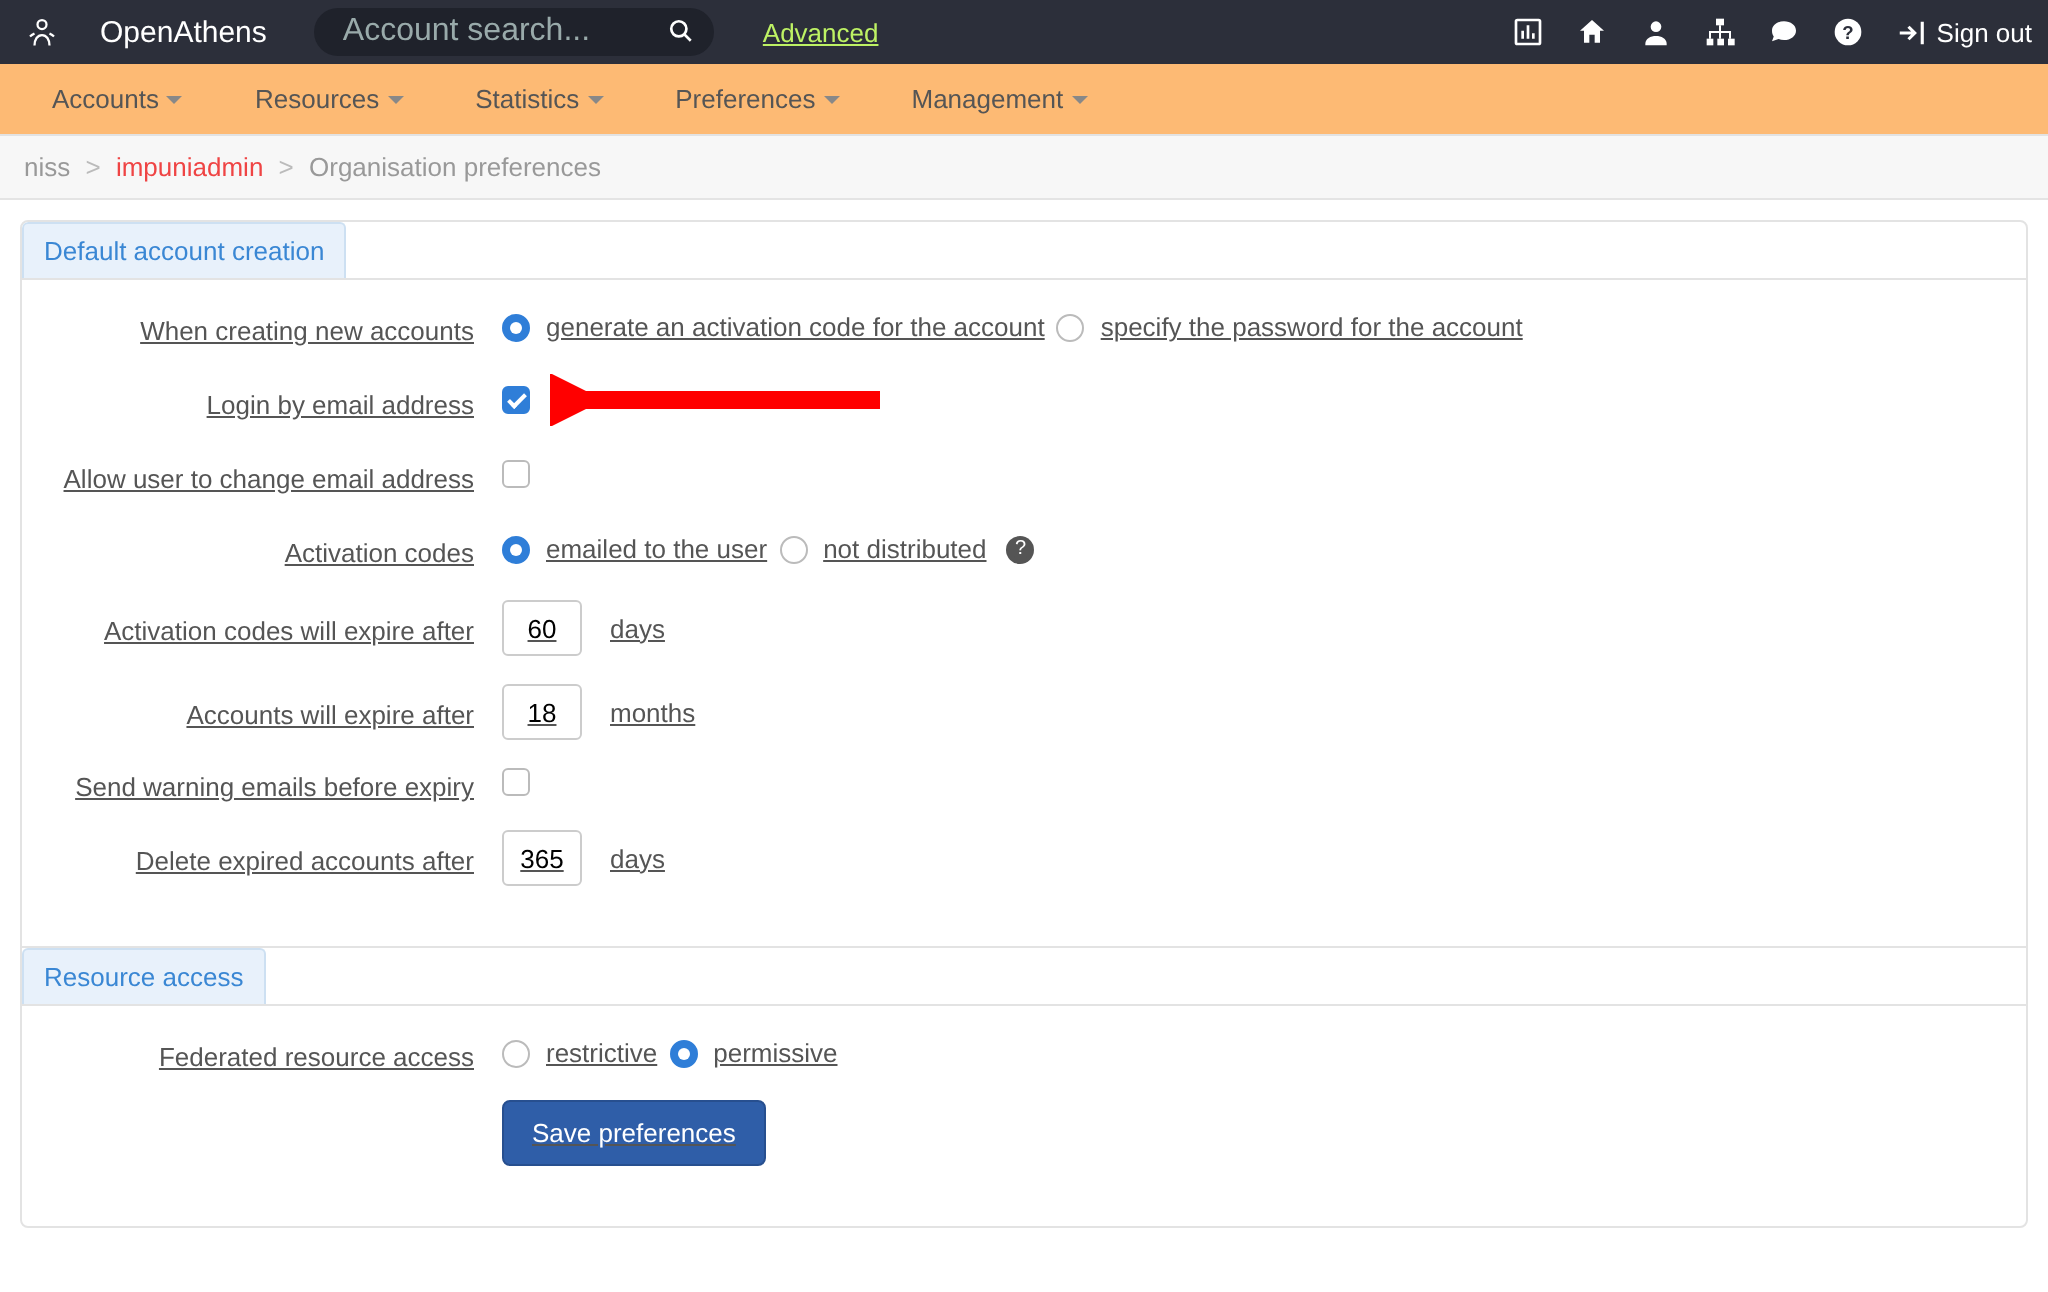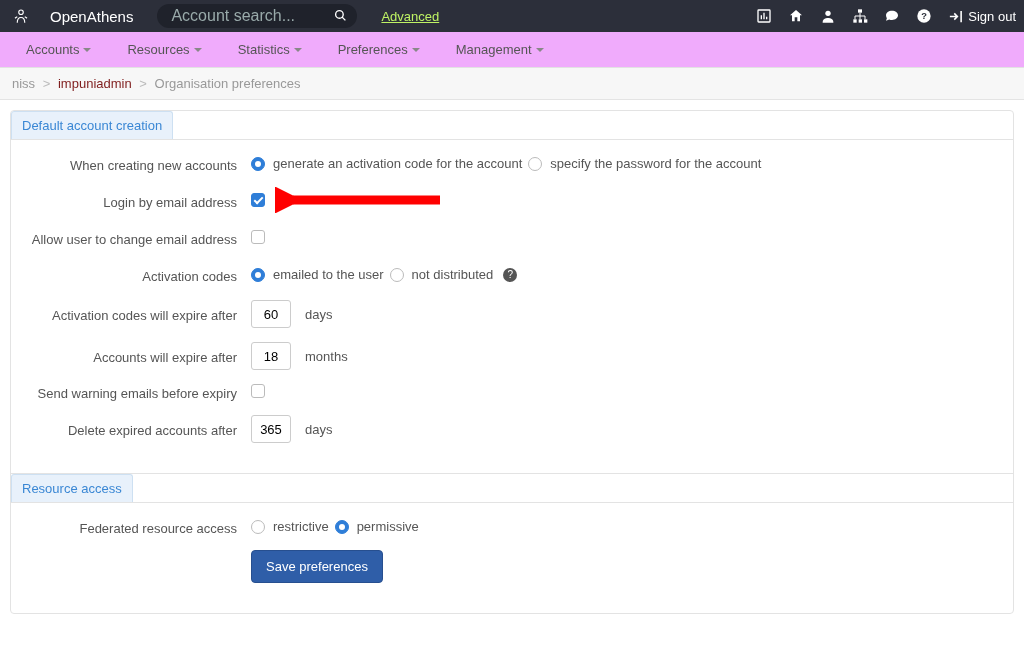--- a/index.html
+++ b/index.html
@@ -15,37 +15,37 @@
     .search-input { background: #1f222b; border: none; border-radius: 14px; height: 24px; width: 200px; padding: 0 30px 0 14px; color: #ccc; font-size: 16px; outline: none; }
     .search-input::placeholder { color: #9aa; }
     .search-icon { position: absolute; right: 10px; top: 5px; color: #ddd; }
     .adv-link { color: #bef264; font-size: 13px; margin-left: 14px; cursor: pointer; text-decoration: underline; }
     .spacer { flex: 1; }
     .top-icons { display: flex; align-items: center; gap: 16px; color: #fff; }
     .top-icons .ticon { cursor: pointer; display: inline-flex; }
     .signout { display: flex; align-items: center; gap: 5px; cursor: pointer; font-size: 13px; }
 
     
-    .navbar { background: #f0abfc; border-bottom: 1px solid #e2e2e2; display: flex; padding: 0 8px; align-items: flex-end; }
+    .navbar { background: #fdba74; border-bottom: 1px solid #e2e2e2; display: flex; padding: 0 8px; align-items: flex-end; }
     .nav-item { padding: 10px 18px; color: #555; font-size: 13px; cursor: pointer; display: flex; align-items: center; gap: 4px; }
     .caret { display: inline-block; width: 0; height: 0; border-left: 4px solid transparent; border-right: 4px solid transparent; border-top: 4px solid #888; }
 
     
     .breadcrumb { background: #f7f7f7; border-bottom: 1px solid #e4e4e4; padding: 8px 12px; font-size: 13px; color: #999; }
-    .breadcrumb a { color: #7f1d1d; text-decoration: none; }
+    .breadcrumb a { color: #ef4444; text-decoration: none; }
     .breadcrumb .sep { color: #bbb; margin: 0 4px; }
 
     
     .panel-wrap { margin: 10px 10px 0 10px; border: 1px solid #e3e3e3; border-radius: 4px; overflow: hidden; }
     .section-header { background: #e8f1fb; color: #3a87d4; padding: 6px 10px; font-size: 13px; border-bottom: 1px solid #d8e6f3; display: inline-block; border-radius: 3px 3px 0 0; border: 1px solid #cde0f2; border-bottom: none; }
     .section-header-row { border-bottom: 1px solid #e3e3e3; padding: 0; }
     .section-body { padding: 14px 0 18px 0; }
 
     
-    .form-row { display: flex; align-items: flex-start; margin: 0 0 12px 0; }
+    .form-row { display: flex; align-items: flex-start; margin: 0 0 12px 0; text-decoration: underline; }
     .form-label { width: 240px; text-align: right; padding-right: 14px; padding-top: 4px; color: #555; font-size: 13px; }
     .form-control-area { flex: 1; display: flex; gap: 6px; padding-top: 2px; }
     .option-row { display: flex; align-items: center; gap: 8px; font-size: 13px; color: #555; position: relative; }
     .radio-dot, .checkbox-dot { width: 14px; height: 14px; border: 1px solid #bbb; display: inline-block; flex-shrink: 0; position: relative; }
     .radio-dot { border-radius: 50%; }
     .radio-dot.selected { border-color: #2f7ed8; background: #2f7ed8; }
     .radio-dot.selected::after { content: ""; position: absolute; top: 3px; left: 3px; width: 6px; height: 6px; background: #fff; border-radius: 50%; }
     .checkbox-dot { border-radius: 3px; background: #fff; }
     .checkbox-dot.checked { background: #2f7ed8; border-color: #2f7ed8; }
     .checkbox-dot.checked::after { content: ""; position: absolute; left: 4px; top: 1px; width: 3px; height: 7px; border: solid #fff; border-width: 0 2px 2px 0; transform: rotate(45deg); }

